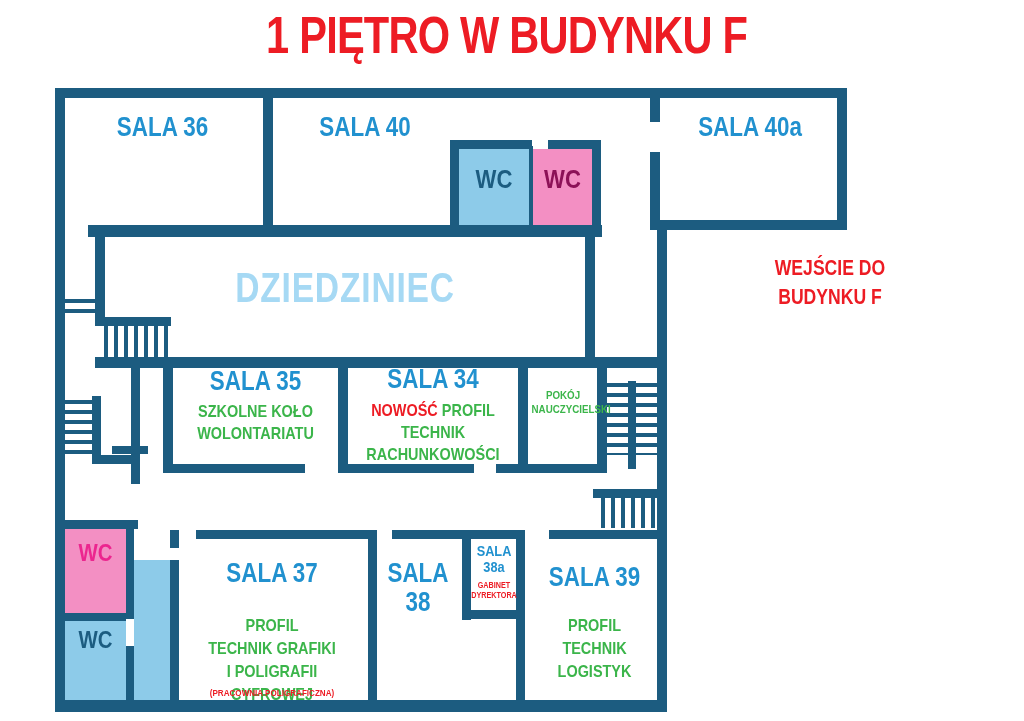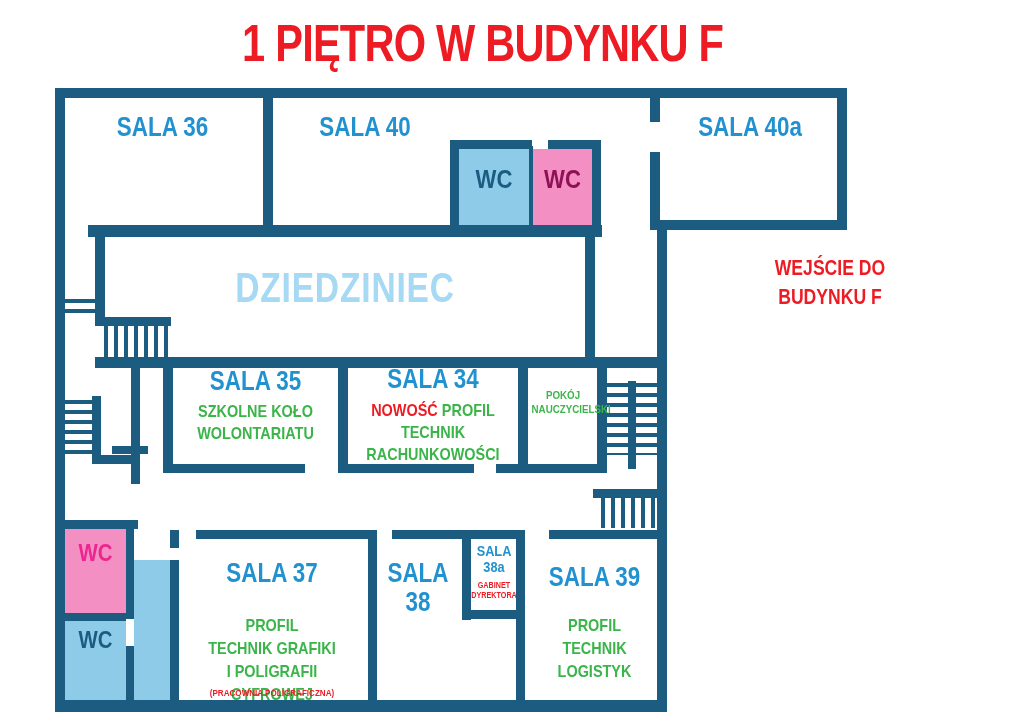--- a/index.html
+++ b/index.html
@@ -5,21 +5,21 @@
   html,body{margin:0;padding:0;background:#ffffff;}
   .plan{position:relative;width:1024px;height:721px;background:#ffffff;overflow:hidden;
         font-family:"Liberation Sans",sans-serif;}
   .wall{position:absolute;background:#1c5c80;}
   .fill{position:absolute;}
   .fill-blue{background:#8dcbe9;}
   .fill-pink{background:#f38fc3;}
   .lbl{position:absolute;text-align:center;font-weight:800;line-height:1.05;}
   .cond{transform:scaleX(0.8);transform-origin:center;}
   .cond85{transform:scaleX(0.85);transform-origin:center;}
-  .title{left:0;top:16px;width:966px;font-size:52px;color:#ed1c24;letter-spacing:-1px;}
+  .title{left:0;top:8px;width:966px;font-size:52px;color:#ed1c24;letter-spacing:-1px;padding-left:24px;}
   .room-name{font-size:28px;color:#2191cf;}
   .green{color:#3bb54a;}
   .red{color:#ed1c24;}
   .sub{font-size:17px;font-weight:800;line-height:22px;}
   .courtyard-name{font-size:42px;color:#a6d9f4;letter-spacing:1px;}
   .wc-lbl{font-size:26px;font-weight:800;}
   .wc-dark{color:#1c5c80;}
   .wc-magenta-dark{color:#8c1157;}
   .wc-magenta{color:#ec268f;}
   .entrance{font-size:22px;line-height:29px;color:#ed1c24;}

